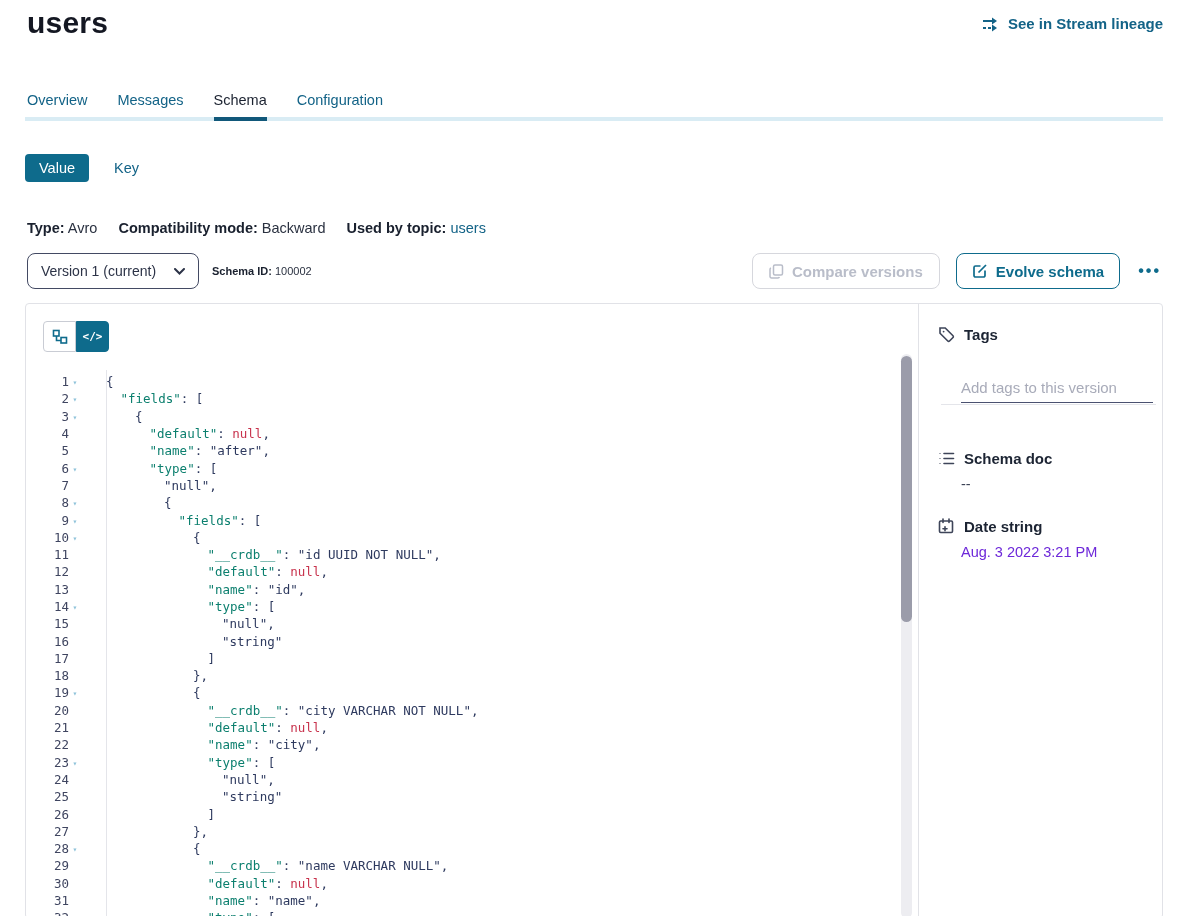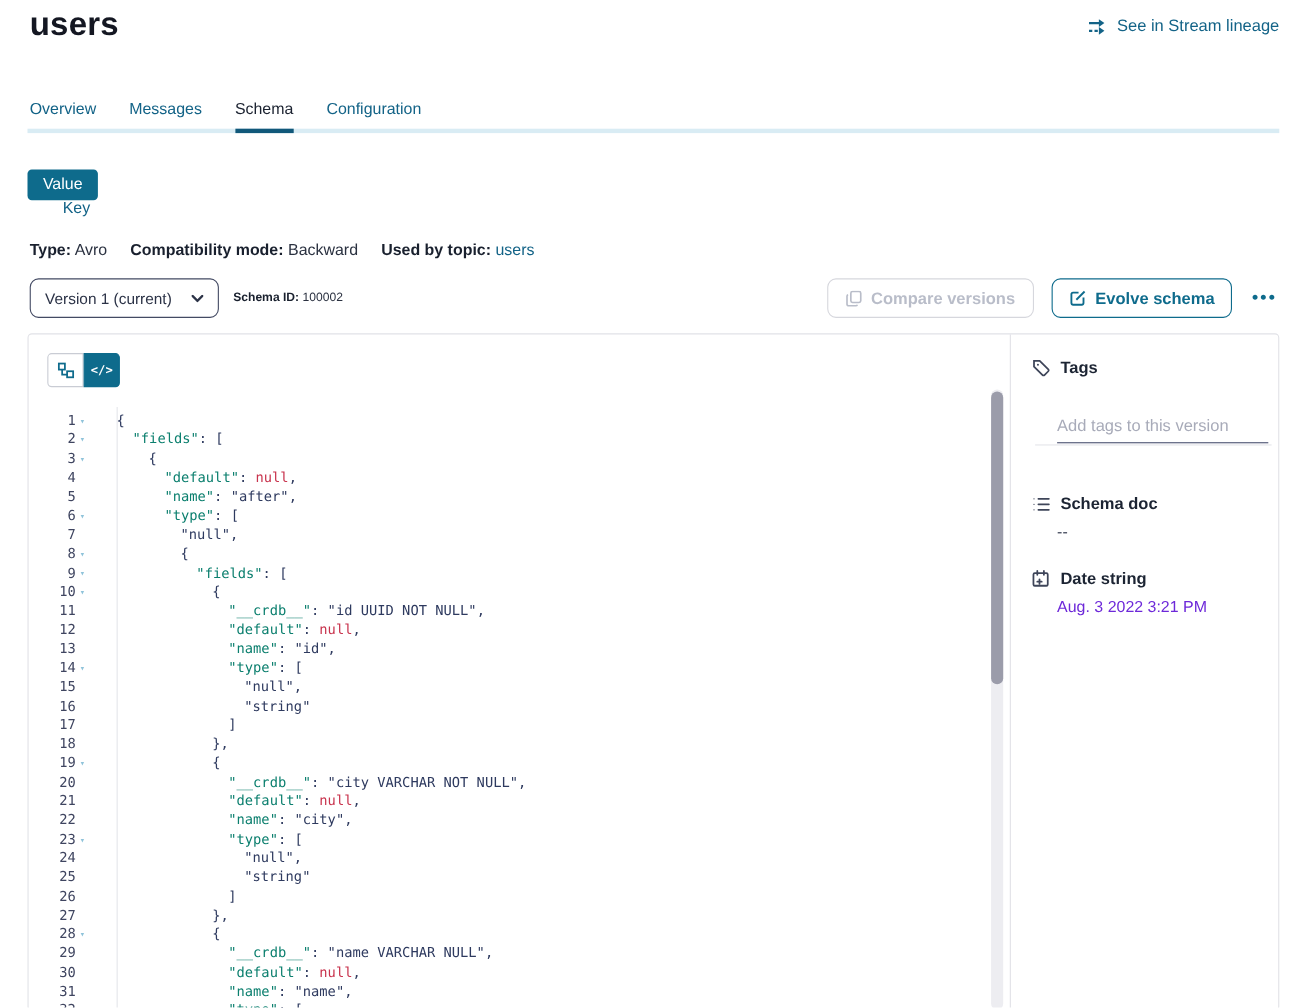--- a/index.html
+++ b/index.html
@@ -4,31 +4,31 @@
 <style>
   * { margin:0; padding:0; box-sizing:border-box; }
   html,body { width:1189px; height:916px; overflow:hidden; background:#ffffff;
     font-family:"Liberation Sans", sans-serif; color:#1f2532; }
   .abs { position:absolute; }
   body { position:relative; }
 
   
   .page-title { left:27px; top:6px; font-size:30px; font-weight:700; color:#141722; letter-spacing:.2px; }
   .lineage-link { right:26px; top:15px; display:flex; align-items:center; gap:7px;
-    color:#136387; font-size:15px; font-weight:400; cursor:pointer; }
+    color:#136387; font-size:15px; font-weight:700; cursor:pointer; }
 
   
   .tabbar-track { left:25px; right:26px; top:117px; height:4px; background:#d9ecf4; }
   .tabs { left:27px; top:90px; display:flex; gap:30px; z-index:2; }
   .tab { font-size:14.5px; line-height:20px; color:#136387; padding-bottom:11px; position:relative; cursor:pointer; font-weight:500; }
   .tab.active { color:#1b2230; }
   .tab.active::after { content:""; position:absolute; left:0; right:0; bottom:0; height:4px; background:#11587a; }
 
   
-  .vk-row { left:25px; top:154px; display:flex; align-items:center;flex-direction:column; }
+  .vk-row { left:25px; top:154px; display:flex; align-items:center; }
   .btn-value { background:#0e6b8c; color:#fff; font-size:14.5px; padding:6px 14px; border-radius:4px; border:none; cursor:pointer; font-family:inherit; }
   .btn-key { color:#136387; font-size:14.5px; margin-left:25px; background:none; border:none; cursor:pointer; font-family:inherit; }
 
   
   .meta-row { left:27px; top:220px; display:flex; gap:21px; font-size:14.5px; color:#2a3140; }
   .meta-item b { color:#19202e; font-weight:700; }
   .meta-link { color:#136387; cursor:pointer; }
 
   
   .controls-left { left:27px; top:253px; display:flex; align-items:center; }

